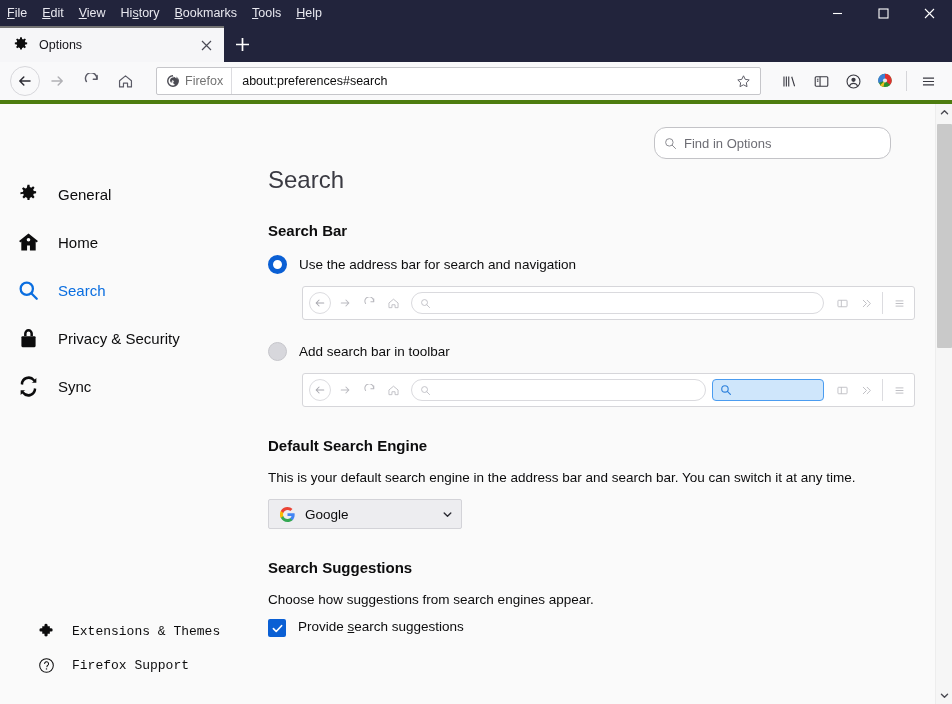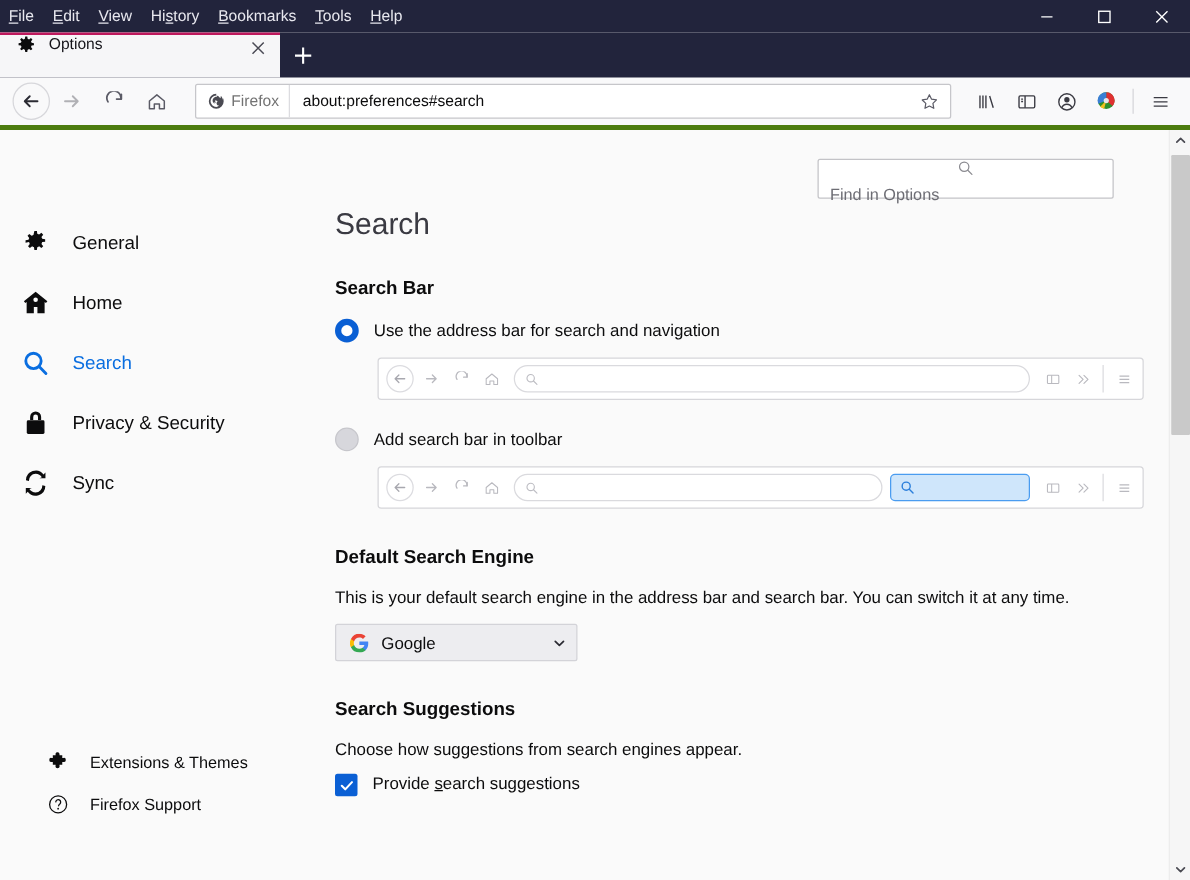--- a/index.html
+++ b/index.html
@@ -42,22 +42,22 @@
   .tabstrip {
     height: 36px;
     background: #22243c;
     display: flex;
     align-items: flex-end;
     position: relative;
   }
   .tab {
     width: 224px; height: 36px;
     background: #f6f6f8;
-    border-top: 2px solid #be185d;
-    display: flex; align-items: flex-start;
+    border-top: 2px solid #737373;
+    display: flex; align-items: center;
     padding: 0 8px 0 12px;
     position: relative;
   }
   .tab-icon { width: 18px; height: 18px; flex: 0 0 18px; margin-right: 9px; }
   .tab-title {
     flex: 1;
     font-size: 12.5px;
     color: #15141a;
     white-space: nowrap; overflow: hidden; text-overflow: ellipsis;
   }
@@ -151,25 +151,24 @@
 
   .find-row {
     position: absolute;
     top: 23px; right: 44px;
     width: 237px;
   }
   .find-box {
     height: 32px;
     background: #ffffff;
     border: 1px solid #c3c3c7;
-    border-radius: 2px;
+    border-radius: 12px;
     display: flex; align-items: center;
     padding: 0 9px;
     gap: 7px;
-    flex-direction: column;
   }
   .find-input {
     border: none; outline: none;
     font-family: "Liberation Sans", sans-serif;
     font-size: 13px;
     color: #4a4a52;
     background: transparent;
     width: 100%;
   }
   .find-input::placeholder { color: #6d6d74; }
@@ -192,21 +191,21 @@
   .nav-ico {
     width: 24px; height: 24px;
     flex: 0 0 24px;
     display: flex; align-items: center; justify-content: center;
     color: #0c0c0d;
   }
   .nav-label { font-size: 15px; color: #0c0c0d; }
   .nav-item.active .nav-label { color: #0a6ee0; }
   .nav-item.active .nav-ico { color: #0a6ee0; }
 
-  .nav-footer { position: absolute; left: 36px; bottom: 44px; }
+  .nav-footer { position: absolute; left: 36px; bottom: 22px; font-family: Liberation Mono, monospace; }
   .foot-item {
     display: flex; align-items: center;
     gap: 16px;
     height: 34px;
   }
   .foot-ico {
     width: 20px; height: 20px; flex: 0 0 20px;
     display: flex; align-items: center; justify-content: center;
     color: #0c0c0d;
   }

